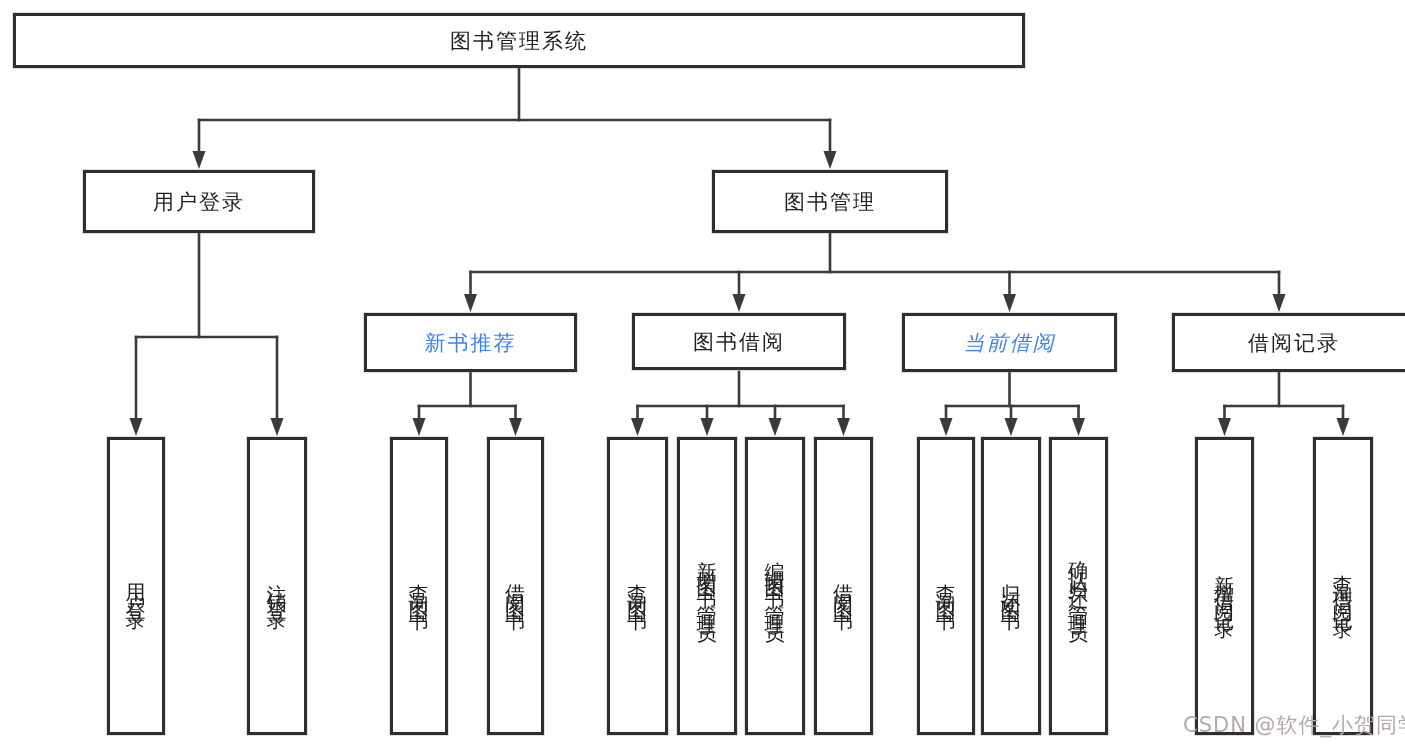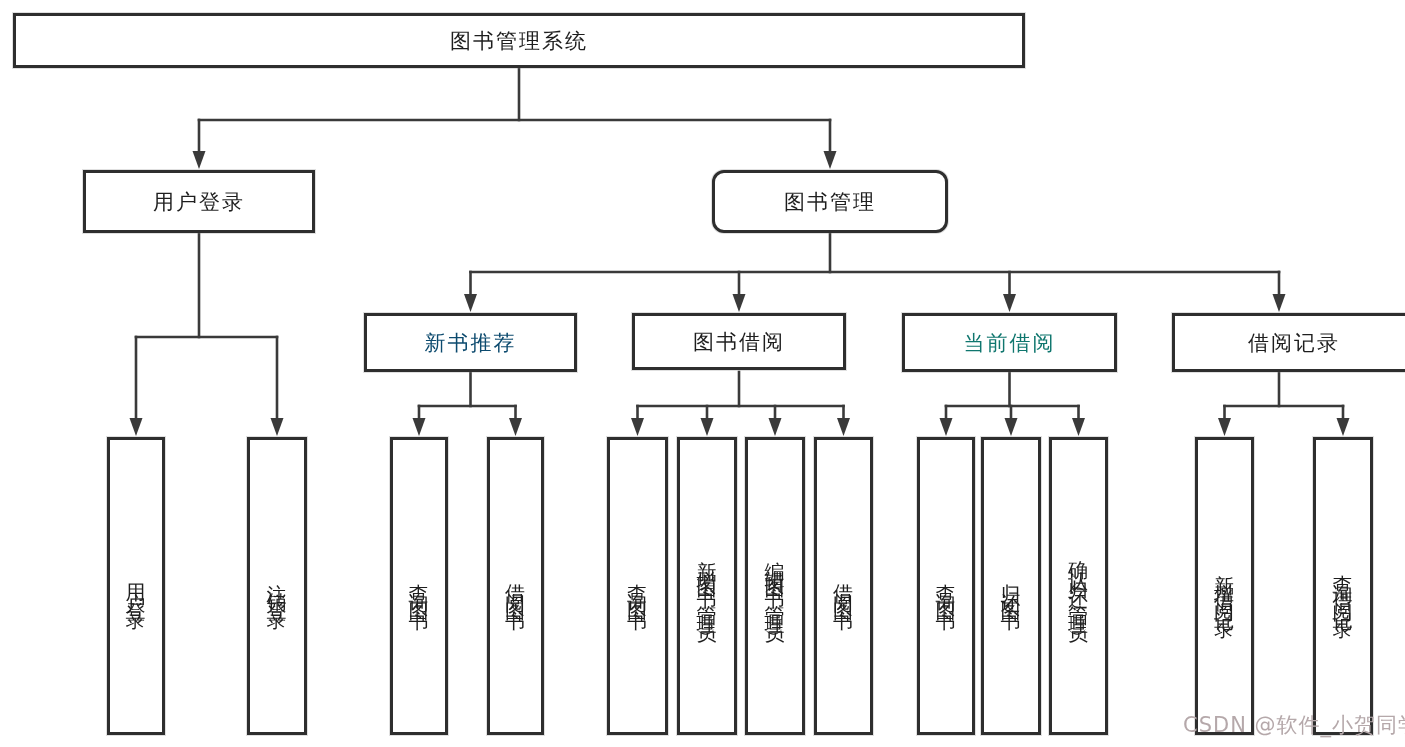--- a/index.html
+++ b/index.html
@@ -99,31 +99,31 @@
       <line x1="1343" y1="406" x2="1343" y2="422" stroke="#3a3a3a" stroke-width="2.6" stroke-linecap="square"></line>
       <polygon points="1336.5,418 1349.5,418 1343,436" fill="#3a3a3a"></polygon>
     </svg>
   <div id="nodes-layer">
       <div class="box h" style="left: 13px; top: 13px; width: 1012px; height: 55px; border-color: rgb(46, 46, 46);">
         <span class="lbl" style="color: rgb(30, 30, 30);">图书管理系统</span>
       </div>
       <div class="box h" style="left: 83px; top: 170px; width: 232px; height: 63px; border-color: rgb(46, 46, 46);">
         <span class="lbl" style="color: rgb(30, 30, 30);">用户登录</span>
       </div>
-      <div class="box h" style="left: 712px; top: 170px; width: 236px; height: 63px; border-color: rgb(46, 46, 46); border-radius: 12px;">
+      <div class="box h" style="left: 712px; top: 170px; width: 236px; height: 63px; border-color: rgb(46, 46, 46);">
         <span class="lbl" style="color: rgb(30, 30, 30);">图书管理</span>
       </div>
       <div class="box h" style="left: 364px; top: 313px; width: 213px; height: 59px; border-color: rgb(46, 46, 46);">
-        <span class="lbl" style="color: #0c4a6e;">新书推荐</span>
+        <span class="lbl" style="color: #3b82f6;">新书推荐</span>
       </div>
       <div class="box h" style="left: 632px; top: 313px; width: 214px; height: 57px; border-color: rgb(46, 46, 46);">
         <span class="lbl" style="color: rgb(30, 30, 30);">图书借阅</span>
       </div>
       <div class="box h" style="left: 902px; top: 313px; width: 215px; height: 59px; border-color: rgb(46, 46, 46);">
-        <span class="lbl" style="color: #0f766e;">当前借阅</span>
+        <span class="lbl" style="color: #3b82f6; font-style: italic;">当前借阅</span>
       </div>
       <div class="box h" style="left: 1172px; top: 313px; width: 244px; height: 59px; border-color: rgb(46, 46, 46);">
         <span class="lbl" style="color: rgb(30, 30, 30);">借阅记录</span>
       </div>
       <div class="box v" style="left: 107px; top: 437px; width: 58px; height: 298px; border-color: rgb(46, 46, 46);">
         <span class="lbl" style="color: rgb(30, 30, 30);">用户登录</span>
       </div>
       <div class="box v" style="left: 247px; top: 437px; width: 60px; height: 298px; border-color: rgb(46, 46, 46);">
         <span class="lbl" style="color: rgb(30, 30, 30);">注销登录</span>
       </div>

